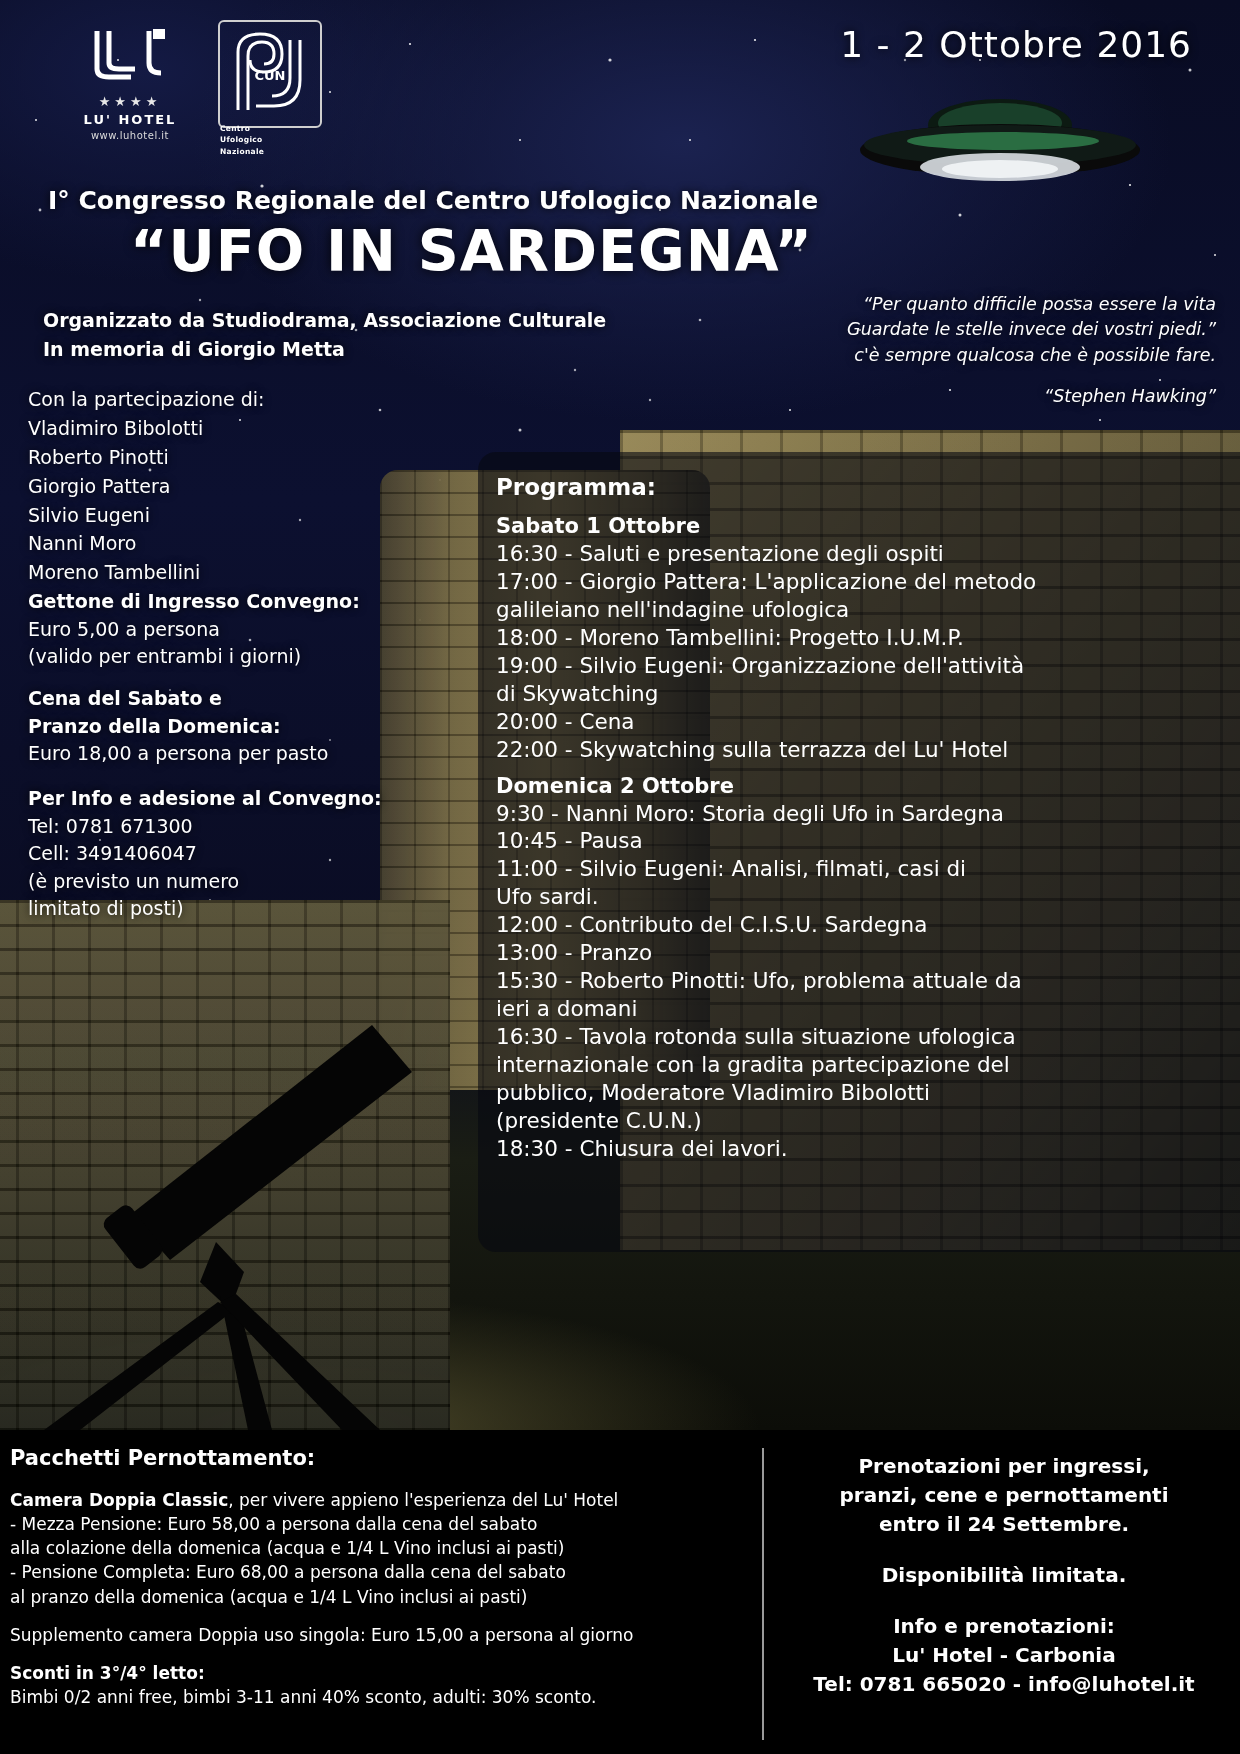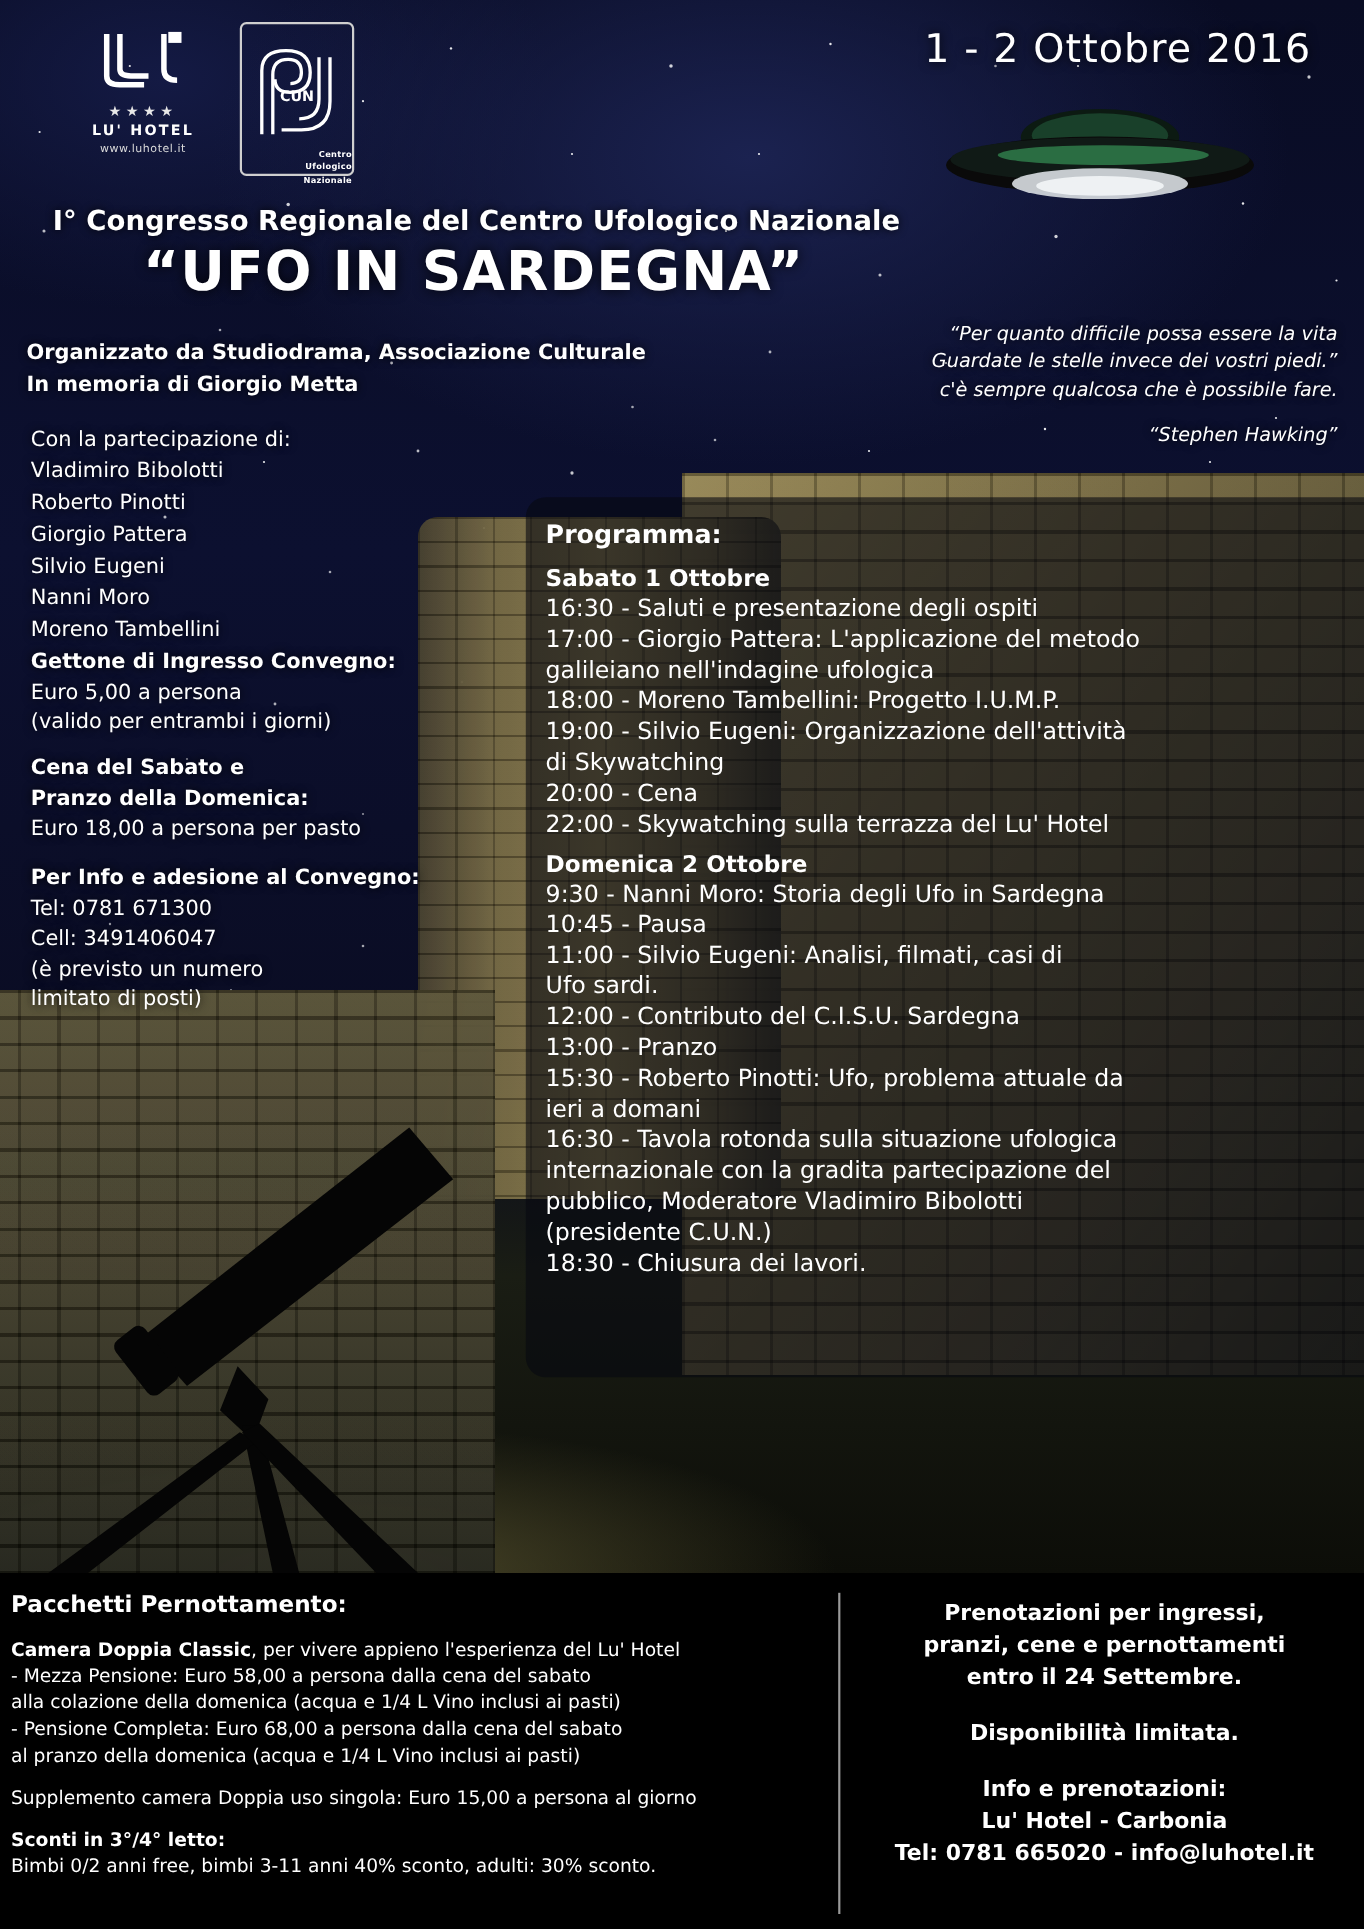--- a/index.html
+++ b/index.html
@@ -79,49 +79,49 @@
   .logo-lu {
     position: absolute; left: 60px; top: 25px; width: 140px; height: 140px;
     color: #fff; text-align: center;
   }
   .lu-mark { width: 86px; height: 60px; margin: 0 auto 6px; }
   .lu-stars { font-size: 13px; letter-spacing: 4px; color:#e8e8e8; line-height:1; }
   .lu-name { font-weight: bold; font-size: 13px; letter-spacing: 2px; margin-top: 4px; }
   .lu-site { font-size: 10px; letter-spacing: .5px; margin-top: 3px; color:#dcdcdc; }
 
   .logo-cun {
-    position: absolute; left: 218px; top: 20px; width: 104px; height: 140px;
+    position: absolute; left: 218px; top: 20px; width: 104px; height: 108px;
     border: 2px solid #cfcfcf; border-radius: 6px;
-    color: #fff; text-align: right; padding-top: 12px;
+    color: #fff; text-align: left; padding-top: 0;
   }
   .cun-text { font-size: 7.5px; font-weight: bold; line-height: 1.25; letter-spacing: .3px; margin-top: 2px; }
 
   
   .date {
     position: absolute; right: 48px; top: 24px;
     font-size: 36px; font-weight: normal; color: #fff;
     letter-spacing: 1px;
     text-shadow: 0 0 10px rgba(0,0,0,.9);
   }
 
   
   .subtitle-top {
     position: absolute; left: 48px; top: 186px;
     font-size: 25px; font-weight: bold; color: #fff;
     text-shadow: 0 0 8px rgba(0,0,0,.9);
   }
   .main-title {
     position: absolute; left: 130px; top: 218px;
-    font-size: 50px; font-weight: bold; color: #fff;
+    font-size: 57px; font-weight: bold; color: #fff;
     letter-spacing: 1px;
     text-shadow: 0 0 12px rgba(0,0,0,.9);
   }
 
   .org {
-    position: absolute; left: 24px; top: 306px;
+    position: absolute; left: 43px; top: 306px;
     font-size: 19px; font-weight: bold; color: #fff; line-height: 1.5;
     text-shadow: 0 0 8px rgba(0,0,0,.9);
   }
 
   .quote {
     position: absolute; right: 24px; top: 292px; width: 500px;
     font-size: 17.5px; font-style: italic; color: #fff;
     text-align: right; line-height: 1.45;
     text-shadow: 0 0 8px rgba(0,0,0,.9);
   }

